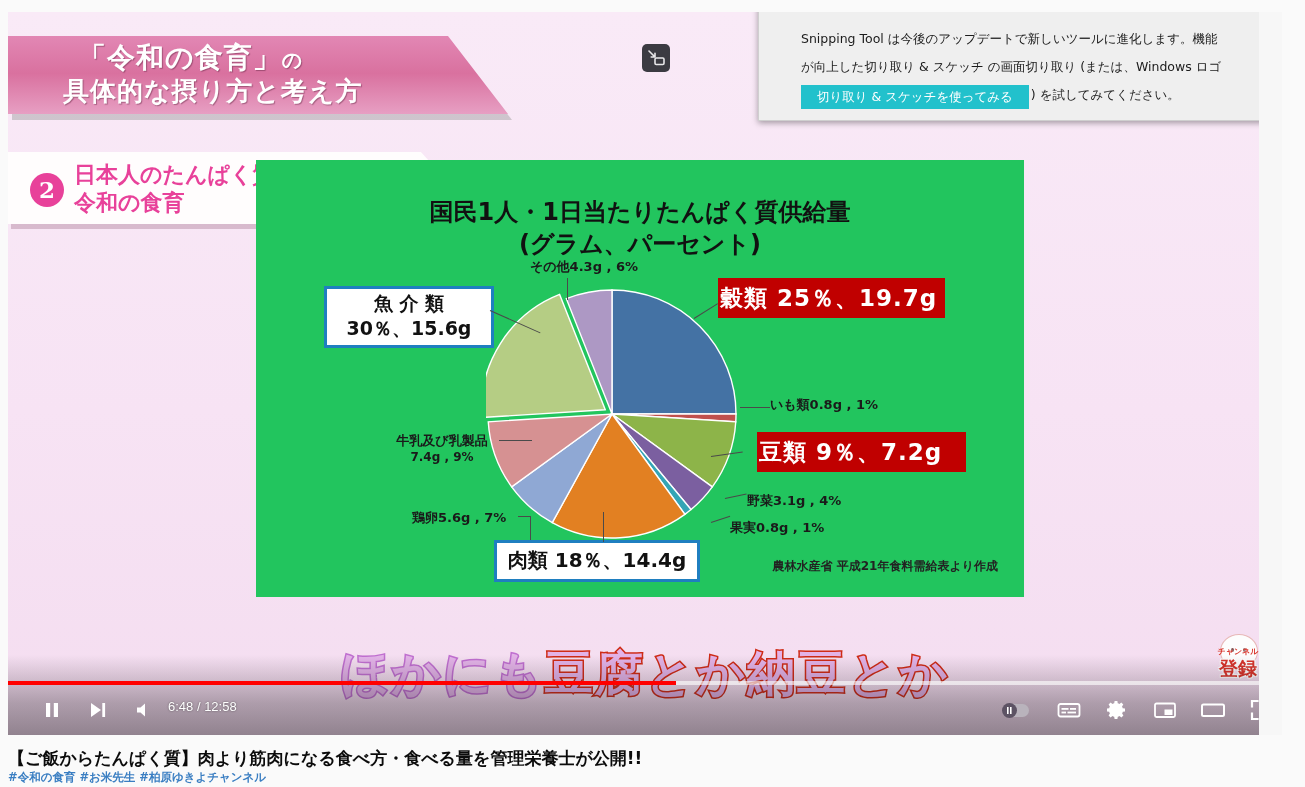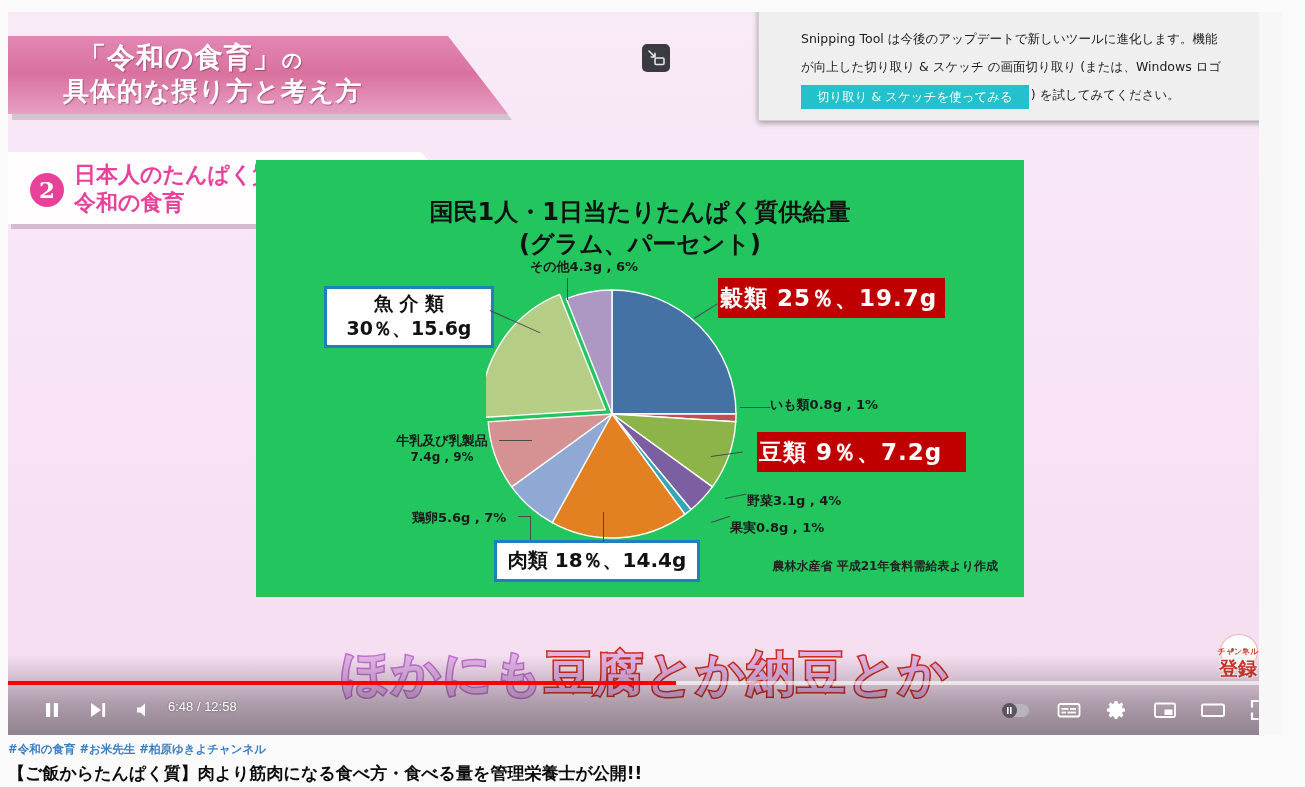--- a/index.html
+++ b/index.html
@@ -345,17 +345,17 @@
 
     <div id="snip">
       <div class="body">Snipping Tool は今後のアップデートで新しいツールに進化します。機能が向上した切り取り &amp; スケッチ の画面切り取り (または、Windows ロゴ キー + Shift + S キーのショートカット) を試してみてください。</div>
       <div class="cta">切り取り &amp; スケッチを使ってみる</div>
     </div>
 
     <div id="right-strip"></div>
   </div>
 
   <div id="meta">
+    <div id="vtitle">【ご飯からたんぱく質】肉より筋肉になる食べ方・食べる量を管理栄養士が公開!!</div>
     <div id="tags">#令和の食育 #お米先生 #柏原ゆきよチャンネル</div>
-    <div id="vtitle">【ご飯からたんぱく質】肉より筋肉になる食べ方・食べる量を管理栄養士が公開!!</div>
   </div>
 
 </div>
 
 </body></html>

